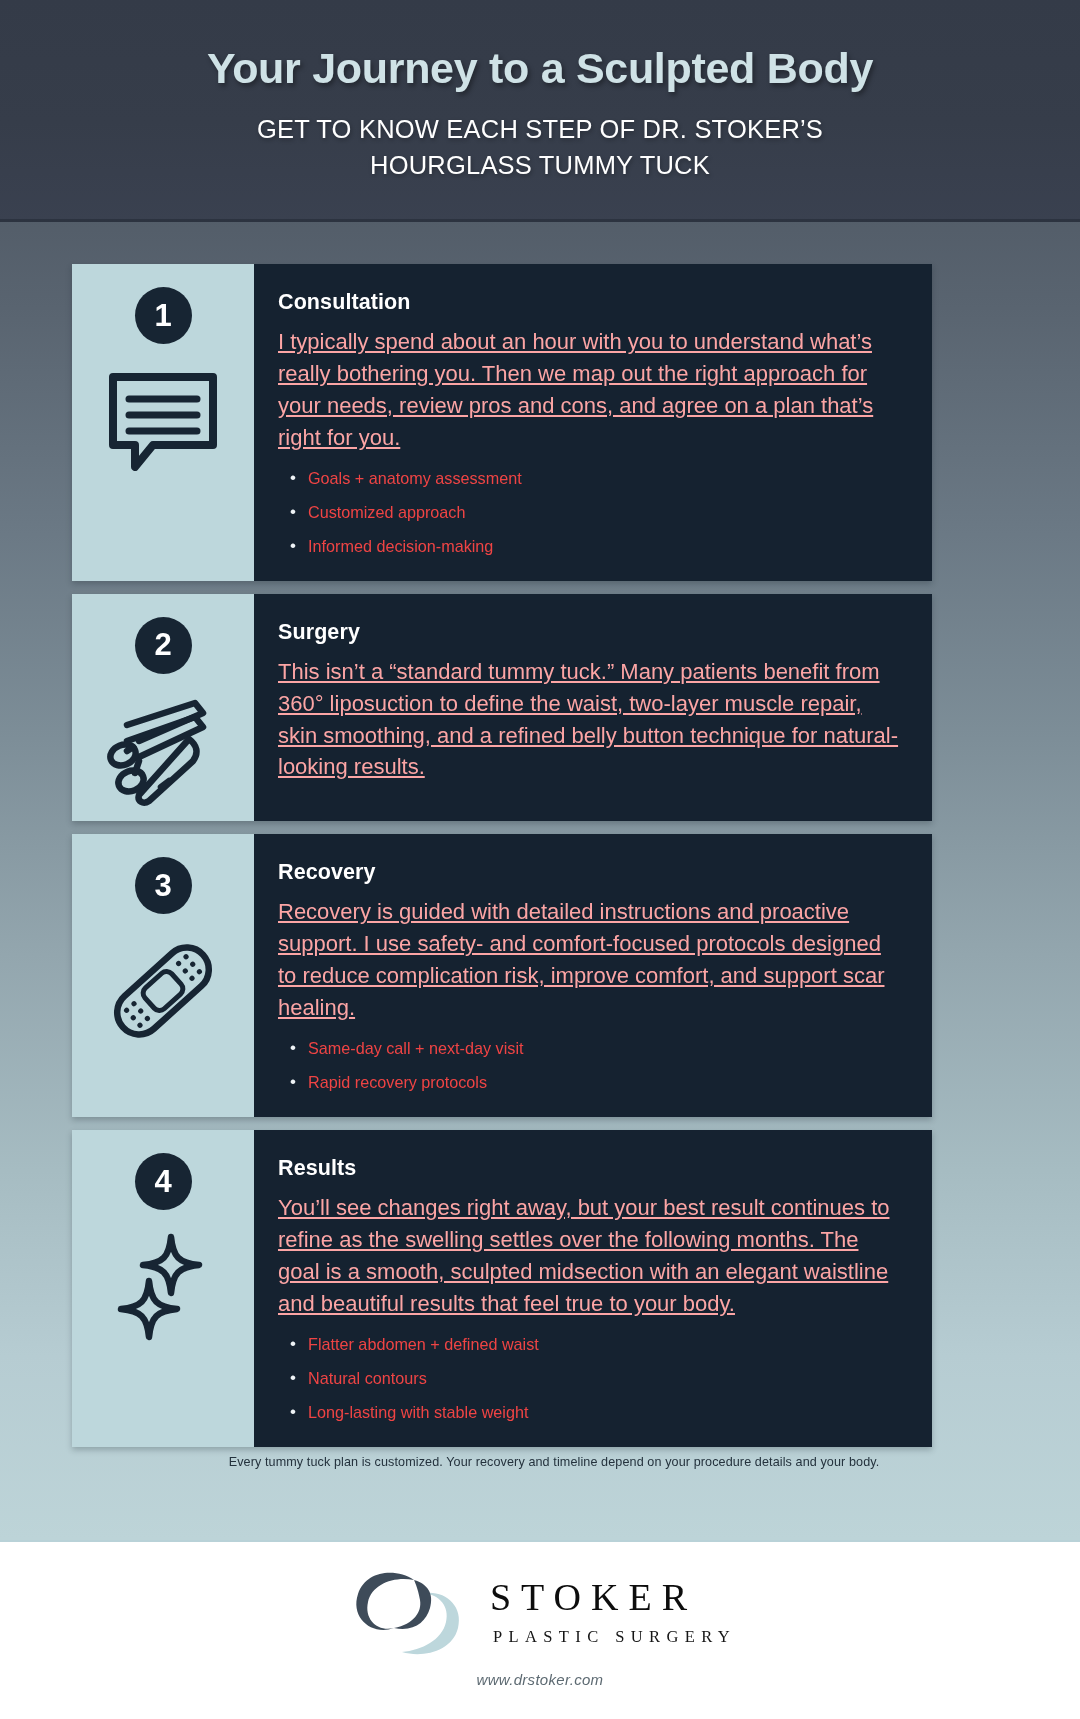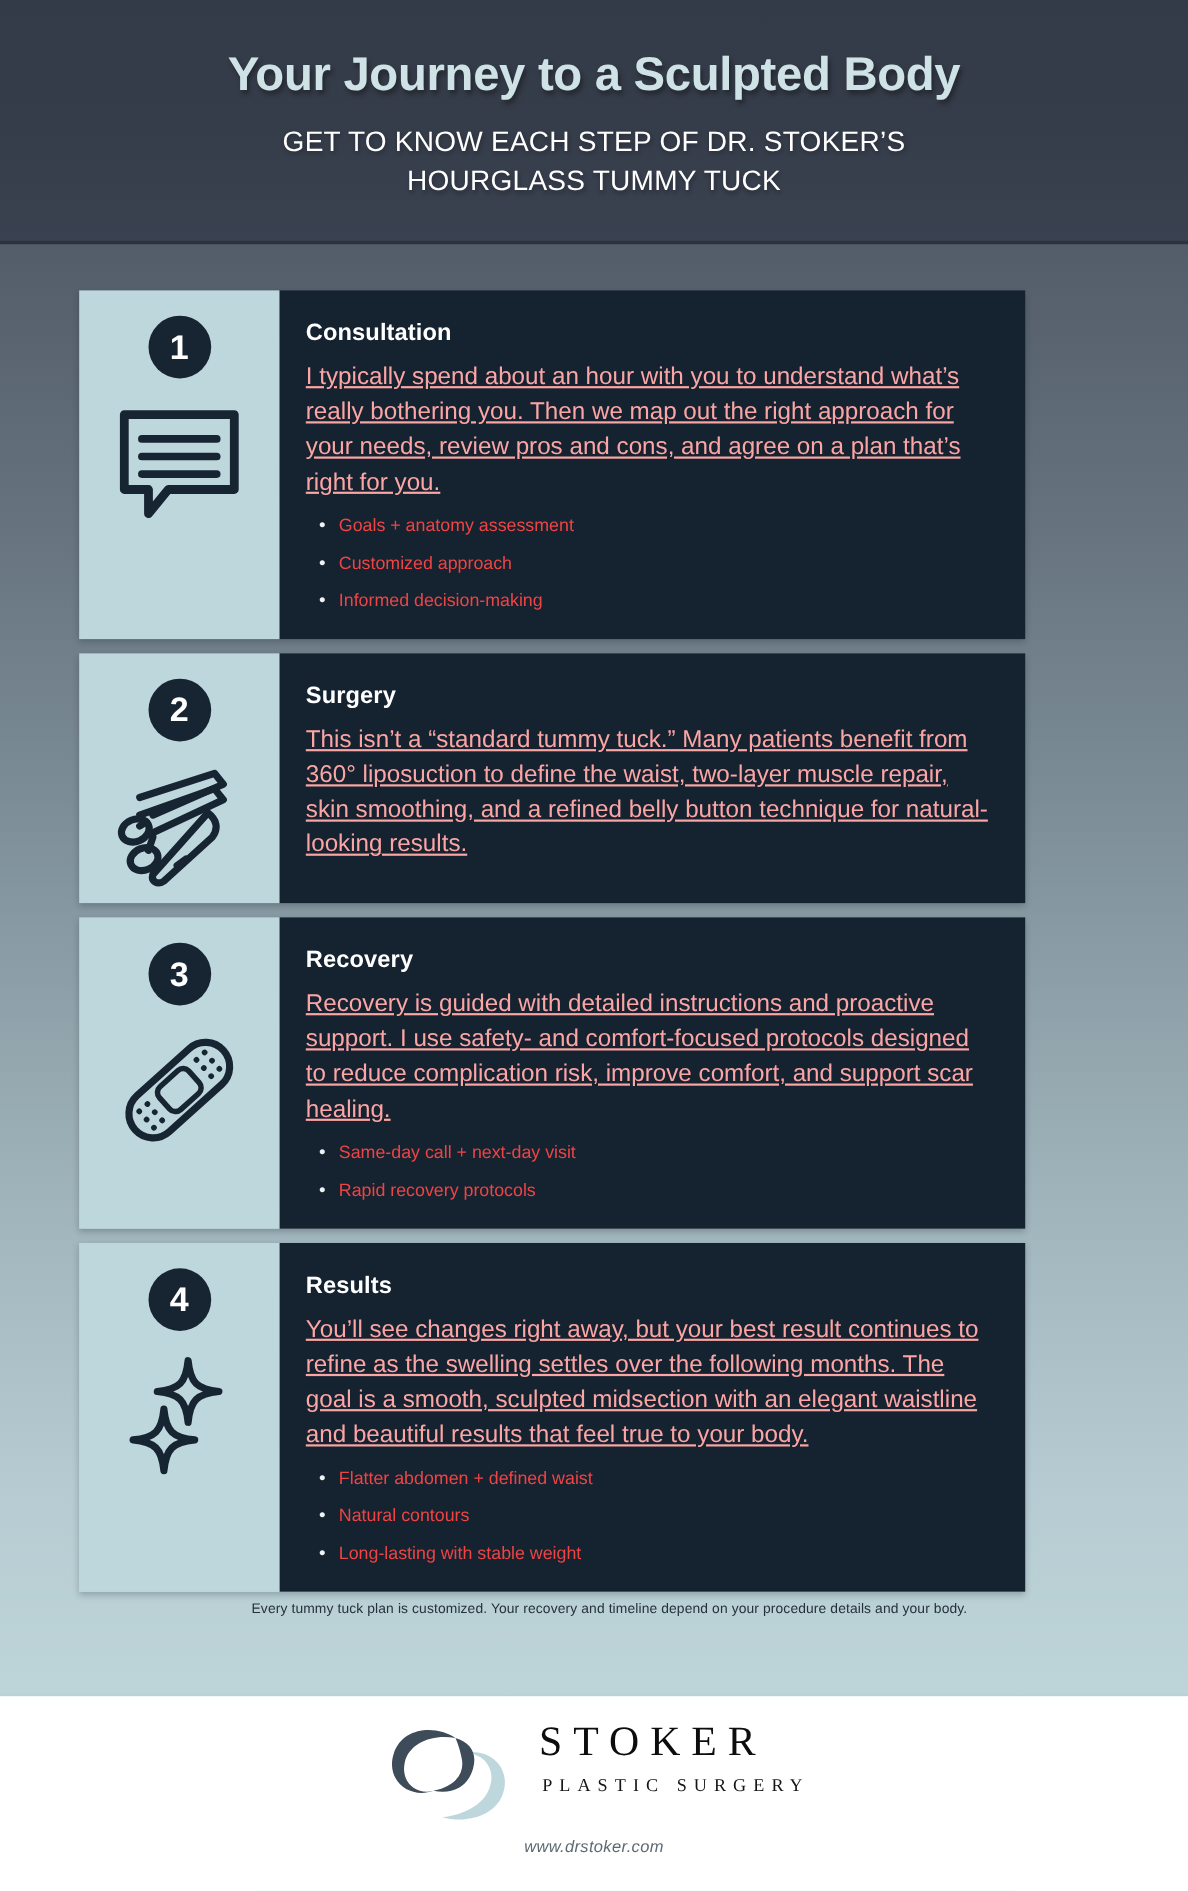--- a/index.html
+++ b/index.html
@@ -107,21 +107,21 @@
     padding-left:28px;
   }
 
   
   .footer {
     position:absolute; left:0; top:1542px; width:1080px; height:177px;
     background:#ffffff;
     display:flex; flex-direction:column; align-items:center;
     justify-content:flex-start;
   }
-  .logo-row { display:flex; margin-top:22px; }
+  .logo-row { display:flex; align-items:center; margin-top:22px; }
   .logo-mark { width:142px; height:96px; flex:0 0 142px; }
   .logo-text { margin-left:4px; }
   .logo-name {
     font-family:"Liberation Serif", serif;
     font-size:38px; letter-spacing:10px; color:#0d0d0d; line-height:1;
   }
   .logo-tag {
     font-family:"Liberation Serif", serif;
     font-size:16.5px; letter-spacing:6.4px; color:#151515;
     margin-top:13px; margin-left:3px; line-height:1;

